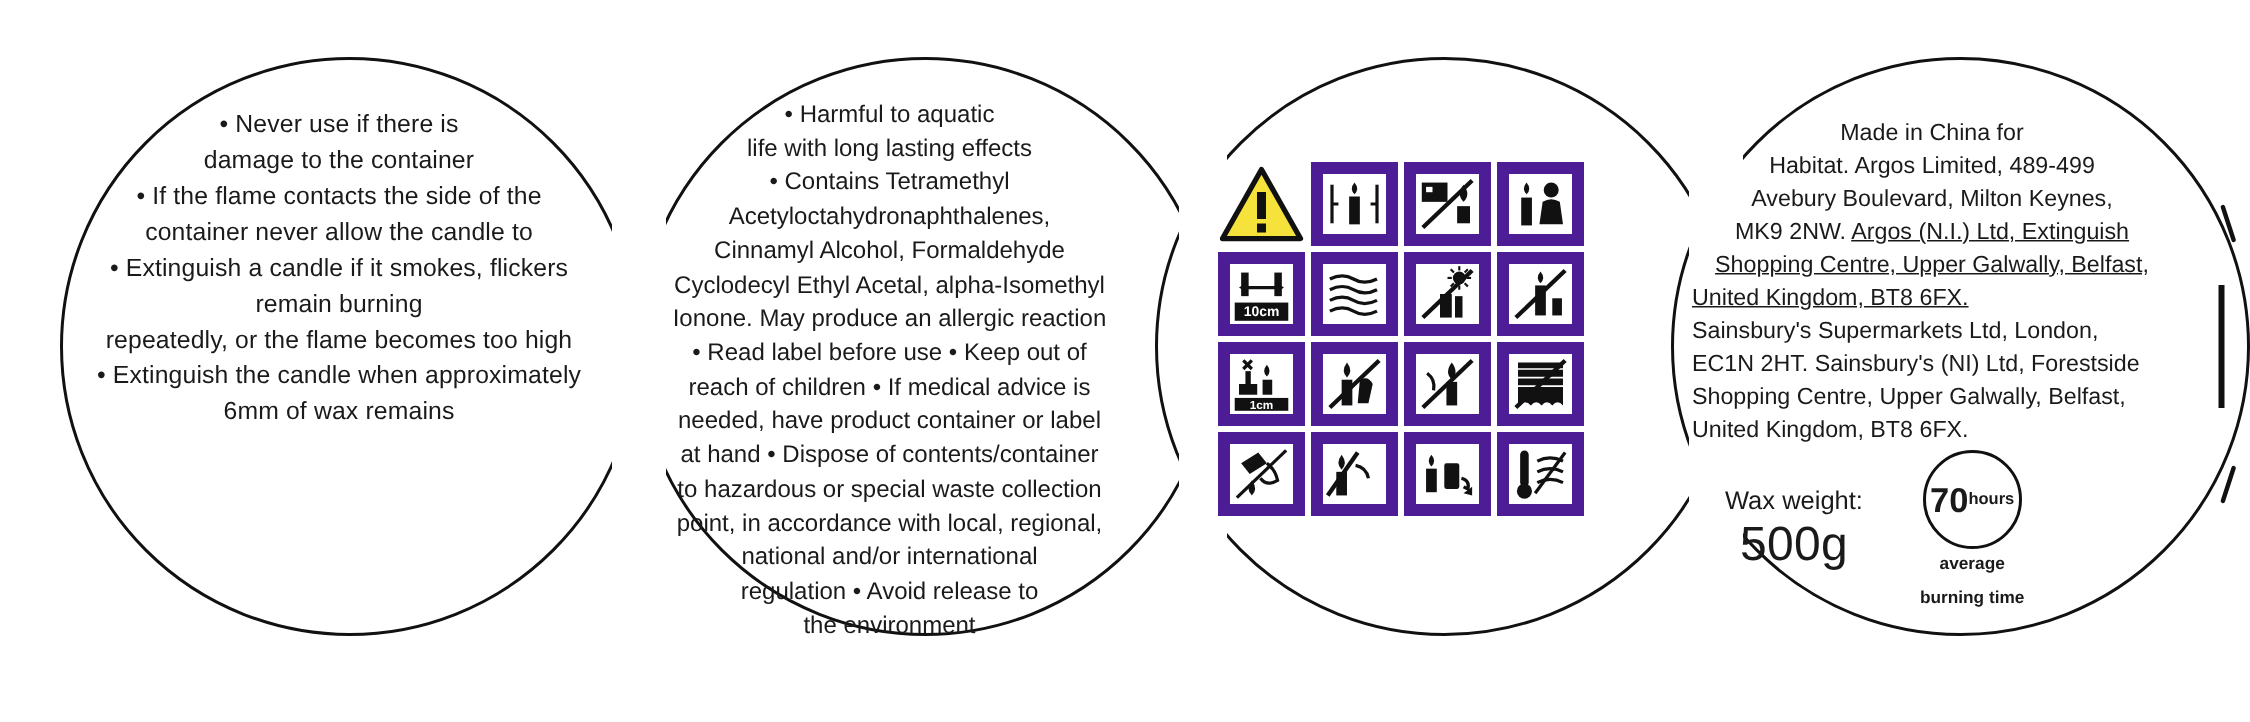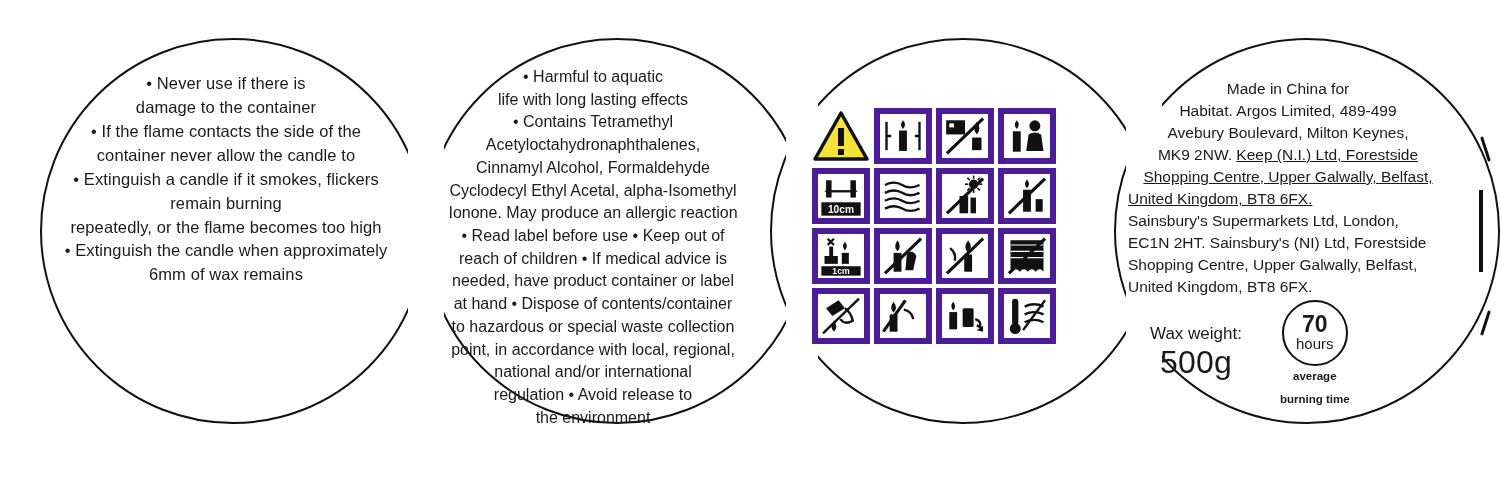--- a/index.html
+++ b/index.html
@@ -74,21 +74,21 @@
   .p3-grid {
     left: 812px;
     top: 108px;
     width: 244px;
     display: grid;
     grid-template-columns: repeat(4, 58px);
     grid-template-rows: repeat(4, 56px);
     gap: 4px;
   }
   .picto {
-    border: 6px solid #4c1d95;
+    border: 8px solid #4c1d95;
     background: #fff;
     position: relative;
     box-sizing: border-box;
     overflow: hidden;
   }
   .picto.noborder { border: none; }
   .picto svg { display: block; width: 100%; height: 100%; }
 
   
   .p4-text {
@@ -115,27 +115,27 @@
   .wax-block { text-align: center; line-height: 1.1; }
   .wax-label { font-size: 17px; }
   .wax-value { font-size: 32px; letter-spacing: 0.2px; margin-top: 2px;}
 
   .burn-block { text-align: center; line-height: 1.05; }
   .burn-circle {
     width: 62px; height: 62px;
     border: 2.5px solid #111;
     border-radius: 50%;
     display: flex;
-    flex-direction: column;
+    flex-direction: row;
     align-items: center;
     justify-content: center;
     margin: 0 auto;
   }
   .burn-num { font-size: 23px; font-weight: bold; line-height: 1; }
-  .burn-unit { font-size: 15px; font-weight: normal; line-height: 1.1; }
+  .burn-unit { font-size: 11px; font-weight: bold; line-height: 1.1; }
   .burn-cap { font-size: 11.5px; font-weight: bold; margin-top: 4px; }
 
   
   .edge-tick {
     position: absolute;
     background: #111;
     z-index: 6;
   }
   .tick-long { left: 1479px; top: 190px; width: 4px; height: 82px; }
   .tick-s1 { left: 1484px; top: 136px; width: 3px; height: 26px; border-radius: 2px; transform: rotate(-18deg); }
@@ -349,21 +349,21 @@
         <path d="M26 36 q12-6 24 0" stroke="#111" stroke-width="3" fill="none"></path>
         <line x1="24" y1="46" x2="52" y2="8" stroke="#111" stroke-width="3"></line>
       </svg>
     </div>
   </div>
 
   <div class="panel-content p4-text">
     <p>Made in China for</p>
     <p>Habitat. Argos Limited, 489-499</p>
     <p>Avebury Boulevard, Milton Keynes,</p>
-    <p><span>MK9 2NW. </span><span class="u">Keep (N.I.) Ltd, Forestside</span></p>
+    <p><span>MK9 2NW. </span><span class="u">Argos (N.I.) Ltd, Extinguish</span></p>
     <p class="u">Shopping Centre, Upper Galwally, Belfast,</p>
     <p class="u p4-left">United Kingdom, BT8 6FX.</p>
     <p class="p4-left">Sainsbury's Supermarkets Ltd, London,</p>
     <p class="p4-left">EC1N 2HT. Sainsbury's (NI) Ltd, Forestside</p>
     <p class="p4-left">Shopping Centre, Upper Galwally, Belfast,</p>
     <p class="p4-left">United Kingdom, BT8 6FX.</p>
   </div>
 
   <div class="panel-content p4-bottom">
     <div class="wax-block">

